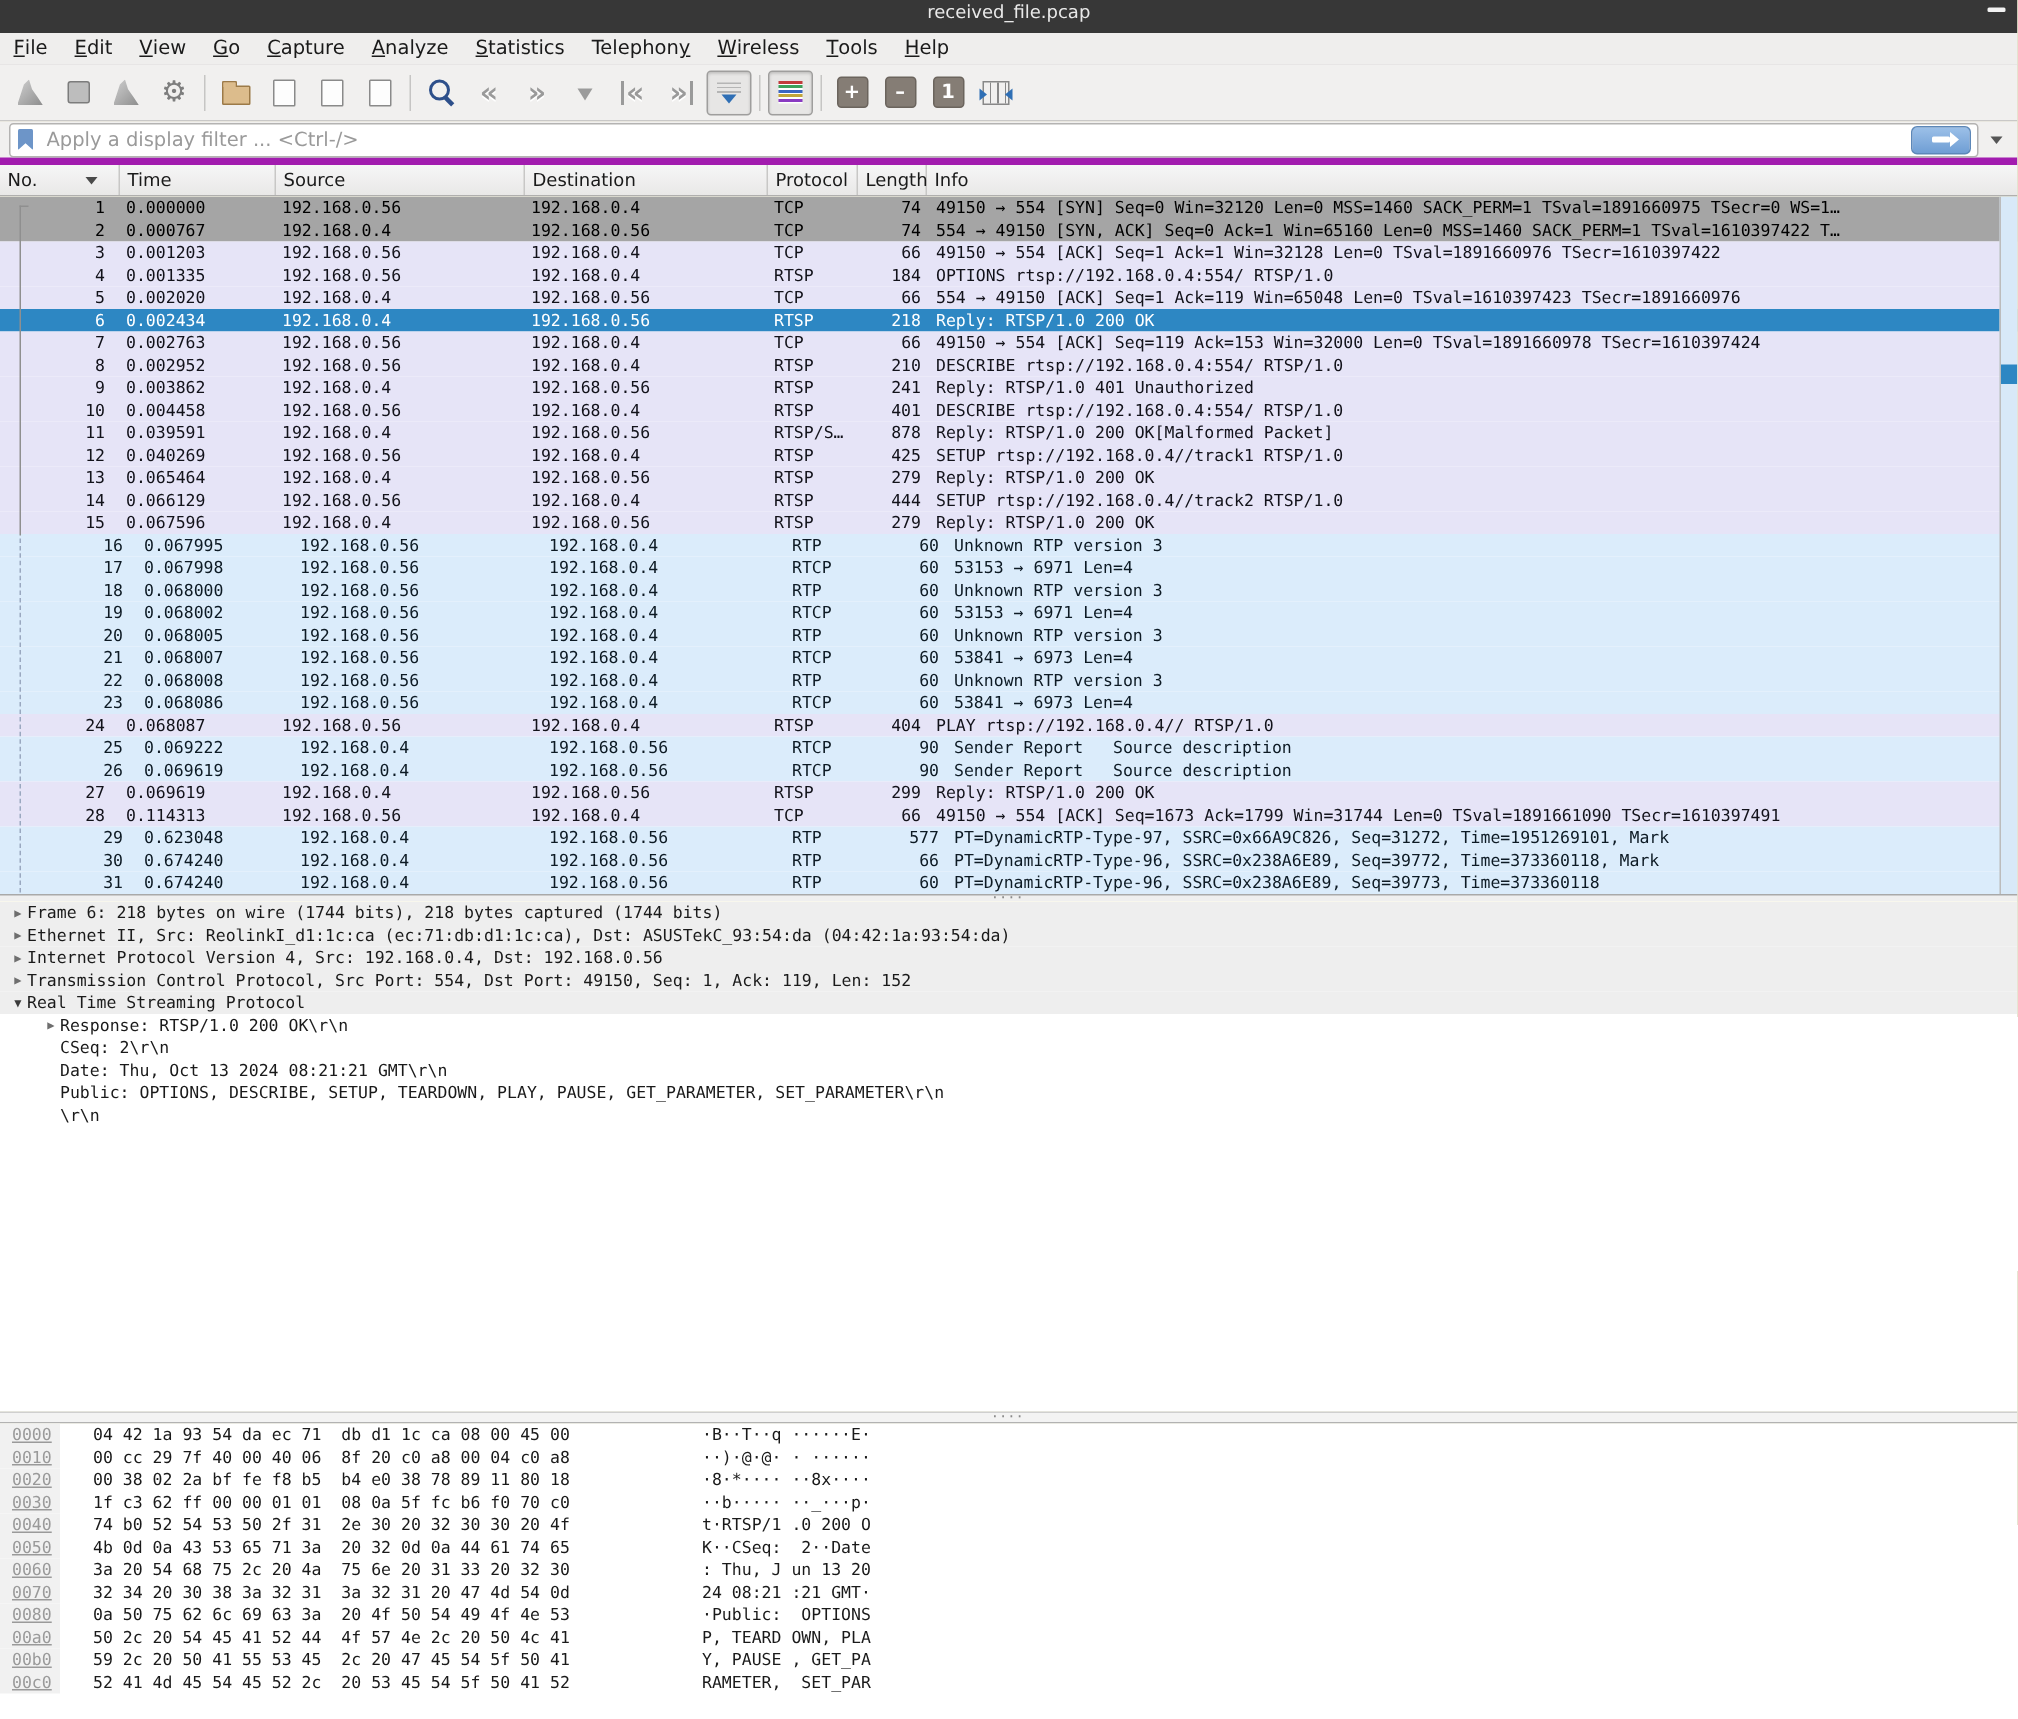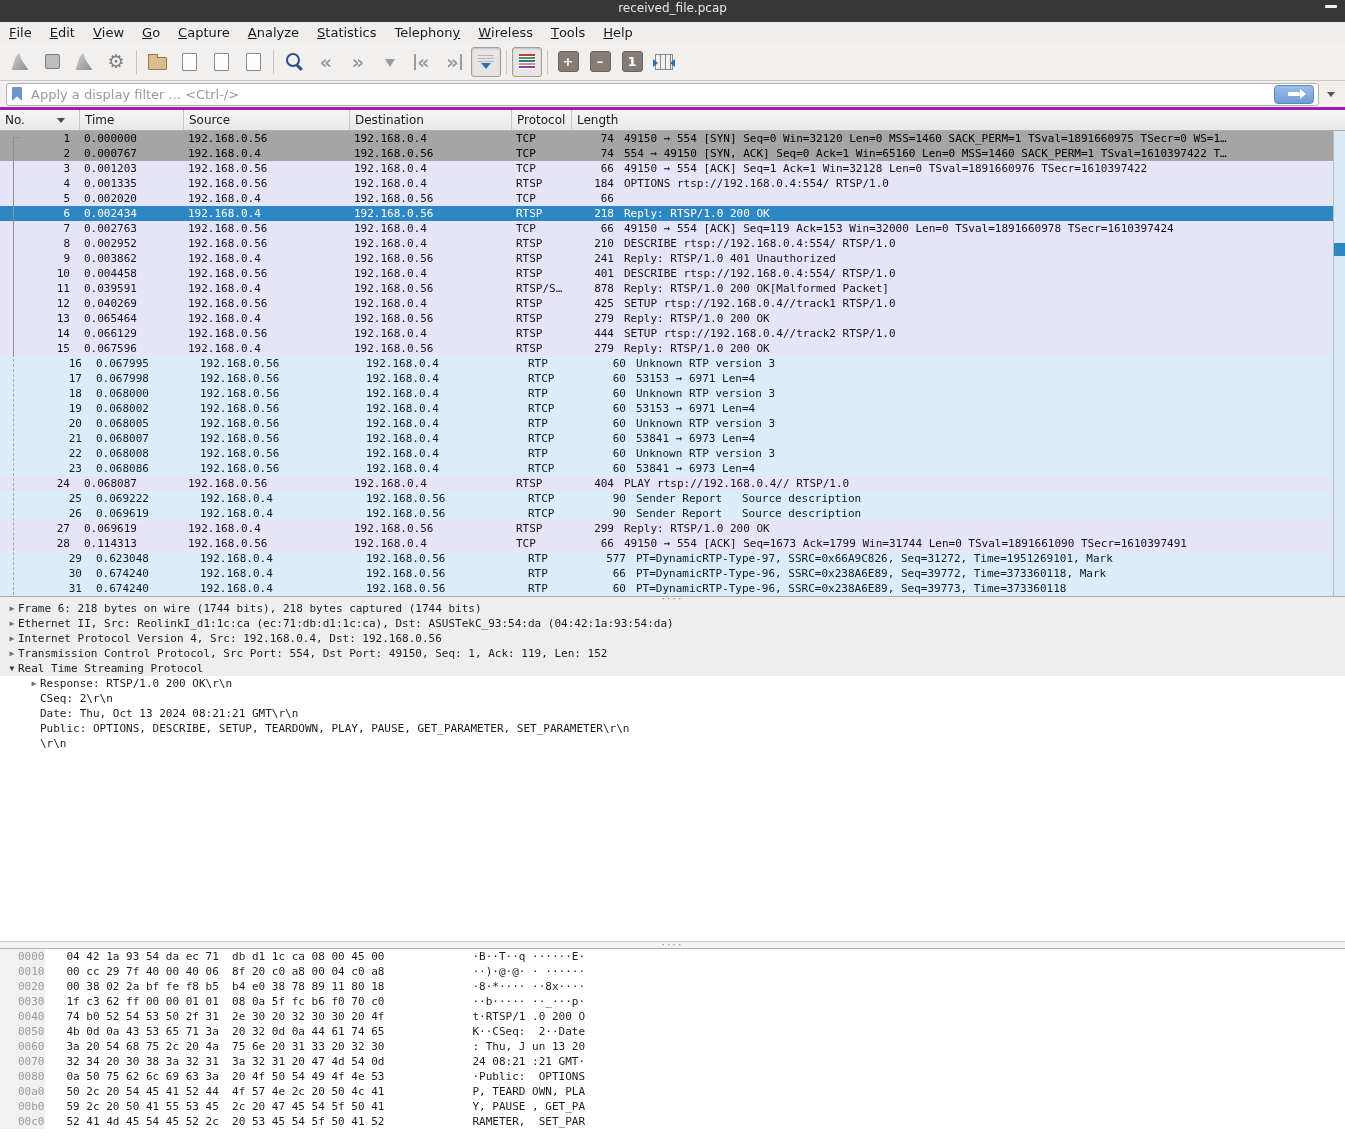--- a/index.html
+++ b/index.html
@@ -54,21 +54,21 @@
     color:#fff;font-weight:bold;font-size:13px;display:flex;align-items:center;justify-content:center;line-height:1;}
   .i-resize{width:16px;height:14px;border:1px solid #888;
     background:repeating-linear-gradient(90deg,transparent 0 4px,#888 4px 5px);}
   .i-resize::before{content:"";position:absolute;left:-3px;top:4px;width:0;height:0;
     border-top:4px solid transparent;border-bottom:4px solid transparent;border-left:5px solid #2f6fb5;}
   .i-resize::after{content:"";position:absolute;right:-3px;top:4px;width:0;height:0;
     border-top:4px solid transparent;border-bottom:4px solid transparent;border-right:5px solid #2f6fb5;}
 
   
   .filterbar{position:absolute;top:81px;left:0;width:100%;height:29px;background:#f1f0ef;
-    border-bottom:3px solid #a21caf;display:flex;align-items:center;box-sizing:border-box;padding:0 6px;}
+    border-bottom:5px solid #a21caf;display:flex;align-items:center;box-sizing:border-box;padding:0 6px;}
   .filter-field{position:relative;flex:1;height:21px;background:#ffffff;border:1px solid #b4b3b2;
     border-radius:3px;display:flex;align-items:center;}
   .bookmark{width:10px;height:14px;margin:0 7px 0 5px;background:#6d95c8;
     clip-path:polygon(0 0,100% 0,100% 100%,50% 68%,0 100%);border-radius:1px;}
   .filter-input{flex:1;border:none;outline:none;font-size:13px;color:#333;background:transparent;
     font-family:"DejaVu Sans","Liberation Sans",sans-serif;}
   .filter-input::placeholder{color:#9a9a9a;}
   .apply-btn{width:38px;height:17px;margin-right:4px;background:linear-gradient(#9cc0e8,#6f9ed4);
     border:1px solid #5c87b8;border-radius:4px;display:flex;align-items:center;justify-content:center;}
   .apply-arrow{width:12px;height:4px;background:#fff;position:relative;border-radius:1px;}
@@ -124,21 +124,21 @@
   .d-arrow{width:12px;display:inline-block;text-align:center;flex:0 0 12px;}
   .d-arrow.right{color:#6e6e6e;font-size:8px;}
   .d-arrow.down{color:#3a3a3a;font-size:8px;}
   .ind0{padding-left:6px;}
   .ind1{padding-left:28px;}
 
   
   .hexpane{position:absolute;top:949px;left:0;width:100%;height:197px;background:#ffffff;
     font-family:"DejaVu Sans Mono","Liberation Mono",monospace;font-size:11px;overflow:hidden;}
   .hrow{height:15px;line-height:15px;white-space:pre;display:flex;}
-  .h-off{flex:0 0 40px;background:#f1f1f1;color:#9a9a9a;padding-left:18px;box-sizing:border-box;}
+  .h-off{flex:0 0 40px;background:#f1f1f1;color:#9a9a9a;padding-left:8px;box-sizing:border-box;text-decoration:underline;}
   .h-hex{flex:0 0 366px;padding-left:22px;color:#1a1a1a;}
   .h-ascii{padding-left:40px;color:#1a1a1a;}
 </style>
 </head>
 <body>
 
 <div class="window">
 
   <div class="titlebar">
     <div class="title">received_file.pcap</div>
@@ -250,28 +250,31 @@
       </div>
       <div class="hcell">
         <span>Destination</span>
       </div>
       <div class="hcell">
         <span>Protocol</span>
       </div>
       <div class="hcell">
         <span>Length</span>
       </div>
+      <div class="hcell">
+        <span>Info</span>
+      </div>
     </div>
 
   <div class="plist" id="plist">
       <div class="prow grid7 c-gray"><div class="cell-no">1</div><div class="cell-time">0.000000</div><div class="cell-source">192.168.0.56</div><div class="cell-dest">192.168.0.4</div><div class="cell-proto">TCP</div><div class="cell-len">74</div><div class="cell-info">49150 → 554 [SYN] Seq=0 Win=32120 Len=0 MSS=1460 SACK_PERM=1 TSval=1891660975 TSecr=0 WS=1…</div></div>
       <div class="prow grid7 c-gray"><div class="cell-no">2</div><div class="cell-time">0.000767</div><div class="cell-source">192.168.0.4</div><div class="cell-dest">192.168.0.56</div><div class="cell-proto">TCP</div><div class="cell-len">74</div><div class="cell-info">554 → 49150 [SYN, ACK] Seq=0 Ack=1 Win=65160 Len=0 MSS=1460 SACK_PERM=1 TSval=1610397422 T…</div></div>
       <div class="prow grid7 c-tcp"><div class="cell-no">3</div><div class="cell-time">0.001203</div><div class="cell-source">192.168.0.56</div><div class="cell-dest">192.168.0.4</div><div class="cell-proto">TCP</div><div class="cell-len">66</div><div class="cell-info">49150 → 554 [ACK] Seq=1 Ack=1 Win=32128 Len=0 TSval=1891660976 TSecr=1610397422</div></div>
       <div class="prow grid7 c-tcp"><div class="cell-no">4</div><div class="cell-time">0.001335</div><div class="cell-source">192.168.0.56</div><div class="cell-dest">192.168.0.4</div><div class="cell-proto">RTSP</div><div class="cell-len">184</div><div class="cell-info">OPTIONS rtsp://192.168.0.4:554/ RTSP/1.0</div></div>
-      <div class="prow grid7 c-tcp"><div class="cell-no">5</div><div class="cell-time">0.002020</div><div class="cell-source">192.168.0.4</div><div class="cell-dest">192.168.0.56</div><div class="cell-proto">TCP</div><div class="cell-len">66</div></div>
+      <div class="prow grid7 c-tcp"><div class="cell-no">5</div><div class="cell-time">0.002020</div><div class="cell-source">192.168.0.4</div><div class="cell-dest">192.168.0.56</div><div class="cell-proto">TCP</div><div class="cell-len">66</div><div class="cell-info">554 → 49150 [ACK] Seq=1 Ack=119 Win=65048 Len=0 TSval=1610397423 TSecr=1891660976</div></div>
       <div class="prow grid7 c-selected"><div class="cell-no">6</div><div class="cell-time">0.002434</div><div class="cell-source">192.168.0.4</div><div class="cell-dest">192.168.0.56</div><div class="cell-proto">RTSP</div><div class="cell-len">218</div><div class="cell-info">Reply: RTSP/1.0 200 OK</div></div>
       <div class="prow grid7 c-tcp"><div class="cell-no">7</div><div class="cell-time">0.002763</div><div class="cell-source">192.168.0.56</div><div class="cell-dest">192.168.0.4</div><div class="cell-proto">TCP</div><div class="cell-len">66</div><div class="cell-info">49150 → 554 [ACK] Seq=119 Ack=153 Win=32000 Len=0 TSval=1891660978 TSecr=1610397424</div></div>
       <div class="prow grid7 c-tcp"><div class="cell-no">8</div><div class="cell-time">0.002952</div><div class="cell-source">192.168.0.56</div><div class="cell-dest">192.168.0.4</div><div class="cell-proto">RTSP</div><div class="cell-len">210</div><div class="cell-info">DESCRIBE rtsp://192.168.0.4:554/ RTSP/1.0</div></div>
       <div class="prow grid7 c-tcp"><div class="cell-no">9</div><div class="cell-time">0.003862</div><div class="cell-source">192.168.0.4</div><div class="cell-dest">192.168.0.56</div><div class="cell-proto">RTSP</div><div class="cell-len">241</div><div class="cell-info">Reply: RTSP/1.0 401 Unauthorized</div></div>
       <div class="prow grid7 c-tcp"><div class="cell-no">10</div><div class="cell-time">0.004458</div><div class="cell-source">192.168.0.56</div><div class="cell-dest">192.168.0.4</div><div class="cell-proto">RTSP</div><div class="cell-len">401</div><div class="cell-info">DESCRIBE rtsp://192.168.0.4:554/ RTSP/1.0</div></div>
       <div class="prow grid7 c-tcp"><div class="cell-no">11</div><div class="cell-time">0.039591</div><div class="cell-source">192.168.0.4</div><div class="cell-dest">192.168.0.56</div><div class="cell-proto">RTSP/S…</div><div class="cell-len">878</div><div class="cell-info">Reply: RTSP/1.0 200 OK[Malformed Packet]</div></div>
       <div class="prow grid7 c-tcp"><div class="cell-no">12</div><div class="cell-time">0.040269</div><div class="cell-source">192.168.0.56</div><div class="cell-dest">192.168.0.4</div><div class="cell-proto">RTSP</div><div class="cell-len">425</div><div class="cell-info">SETUP rtsp://192.168.0.4//track1 RTSP/1.0</div></div>
       <div class="prow grid7 c-tcp"><div class="cell-no">13</div><div class="cell-time">0.065464</div><div class="cell-source">192.168.0.4</div><div class="cell-dest">192.168.0.56</div><div class="cell-proto">RTSP</div><div class="cell-len">279</div><div class="cell-info">Reply: RTSP/1.0 200 OK</div></div>
       <div class="prow grid7 c-tcp"><div class="cell-no">14</div><div class="cell-time">0.066129</div><div class="cell-source">192.168.0.56</div><div class="cell-dest">192.168.0.4</div><div class="cell-proto">RTSP</div><div class="cell-len">444</div><div class="cell-info">SETUP rtsp://192.168.0.4//track2 RTSP/1.0</div></div>
       <div class="prow grid7 c-tcp"><div class="cell-no">15</div><div class="cell-time">0.067596</div><div class="cell-source">192.168.0.4</div><div class="cell-dest">192.168.0.56</div><div class="cell-proto">RTSP</div><div class="cell-len">279</div><div class="cell-info">Reply: RTSP/1.0 200 OK</div></div>

